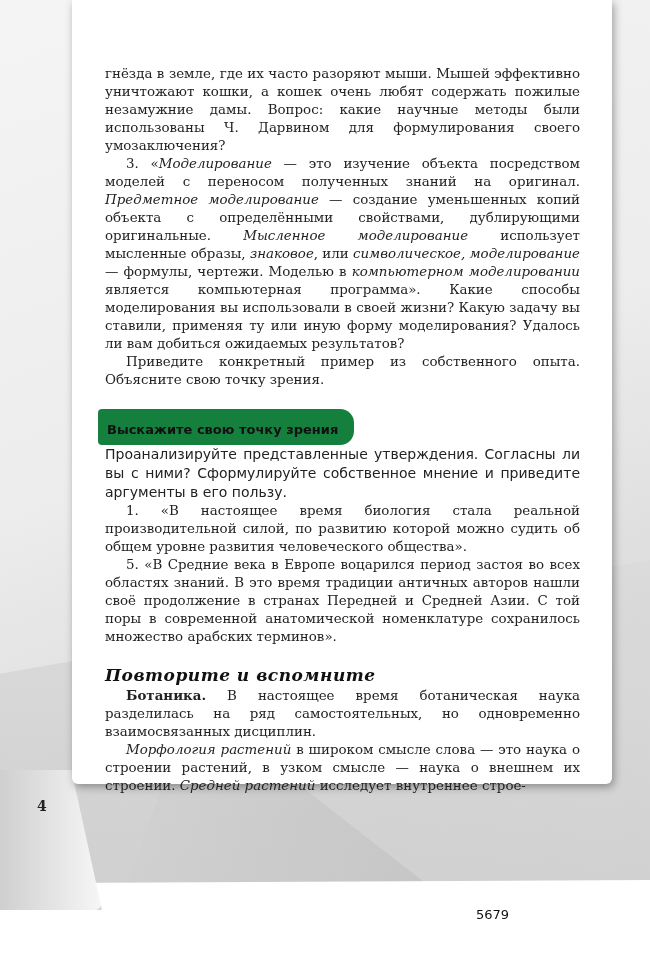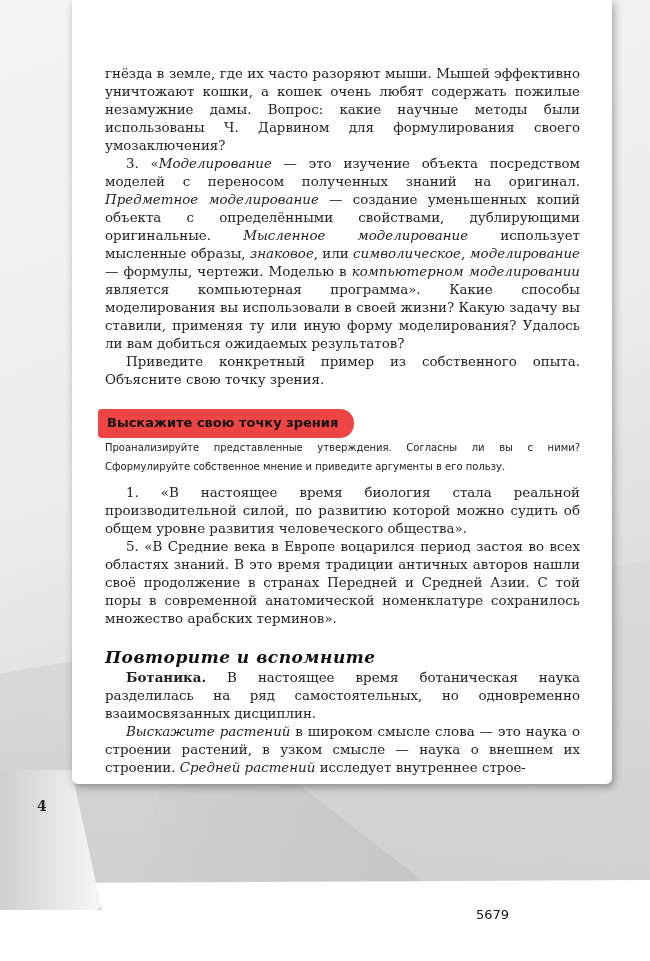--- a/index.html
+++ b/index.html
@@ -52,33 +52,33 @@
     font-size: 13.4px; line-height: 18px; color: #222;
     text-align: justify;
     font-family: "DejaVu Serif", serif;
   }
   .content p { margin: 0; }
   .indent { text-indent: 21px; }
   .content i { }
   .callout {
     display: inline-block;
     margin: 20px 0 0 -7px;
-    padding: 5px 16px 6px 9px;
-    background: #ef4444;
+    padding: 12px 16px 6px 9px;
+    background: #15803d;
     border-radius: 4px 14px 14px 4px;
     font-family: "DejaVu Sans", sans-serif; font-weight: bold;
     font-size: 13px; color: #111;
   }
   .sans {
     font-family: "DejaVu Sans", sans-serif;
-    font-size: 10px; line-height: 19px; color: #222;
+    font-size: 14px; line-height: 19px; color: #222;
     margin-top: 9px;
     text-align: justify;
   }
-  .quotes { margin-top: 8px; }
+  .quotes { margin-top: 0; }
   .section-heading {
     margin-top: 18px;
     font-family: "DejaVu Serif", serif; font-style: italic; font-weight: bold;
     font-size: 17px; line-height: 22px; color: #111; letter-spacing: 0.5px;
   }
   .botany { margin-top: 6px; }
   .footer-number {
     position: absolute; left: 476px; top: 907px;
     font-family: "DejaVu Sans", sans-serif; font-size: 13px; color: #111; text-align: center;
   }
@@ -109,16 +109,16 @@
 
   <div class="quotes">
     <p class="indent">1. «В настоящее время биология стала реальной производительной силой, по развитию которой можно судить об общем уровне развития человеческого общества».</p>
     <p class="indent">5. «В Средние века в Европе воцарился период застоя во всех областях знаний. В это время традиции античных авторов нашли своё продолжение в странах Передней и Средней Азии. С той поры в современной анатомической номенклатуре сохранилось множество арабских терминов».</p>
   </div>
 
   <div class="section-heading">Повторите и вспомните</div>
 
   <p class="indent botany"><b>Ботаника.</b><span> В настоящее время ботаническая наука разделилась на ряд самостоятельных, но одновременно взаимосвязанных дисциплин.</span></p>
 
-  <p class="indent"><i>Выскажите растений</i><span> в широком смысле слова — это наука о строении растений, в узком смысле — наука о внешнем их строении. </span><i>Средней растений</i><span> исследует внутреннее строе-</span></p>
+  <p class="indent"><i>Морфология растений</i><span> в широком смысле слова — это наука о строении растений, в узком смысле — наука о внешнем их строении. </span><i>Средней растений</i><span> исследует внутреннее строе-</span></p>
 </div>
 
 <div class="footer-number">5679</div>
 
 </body></html>

